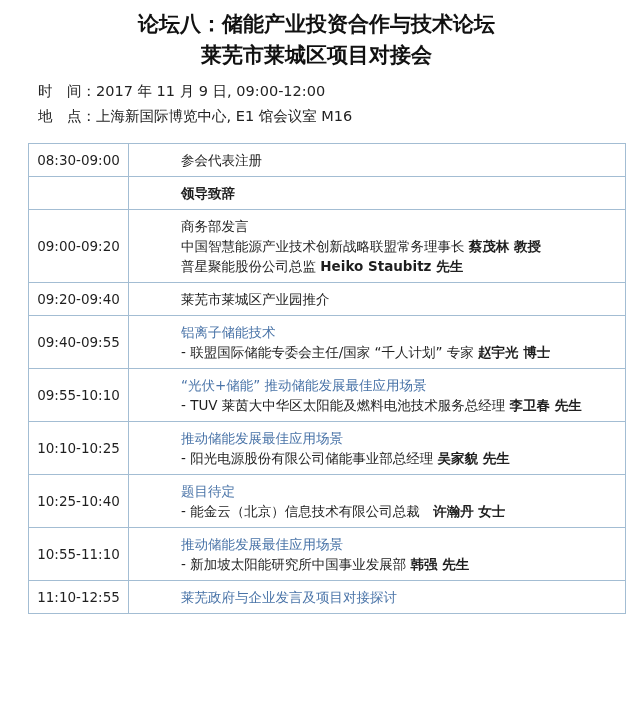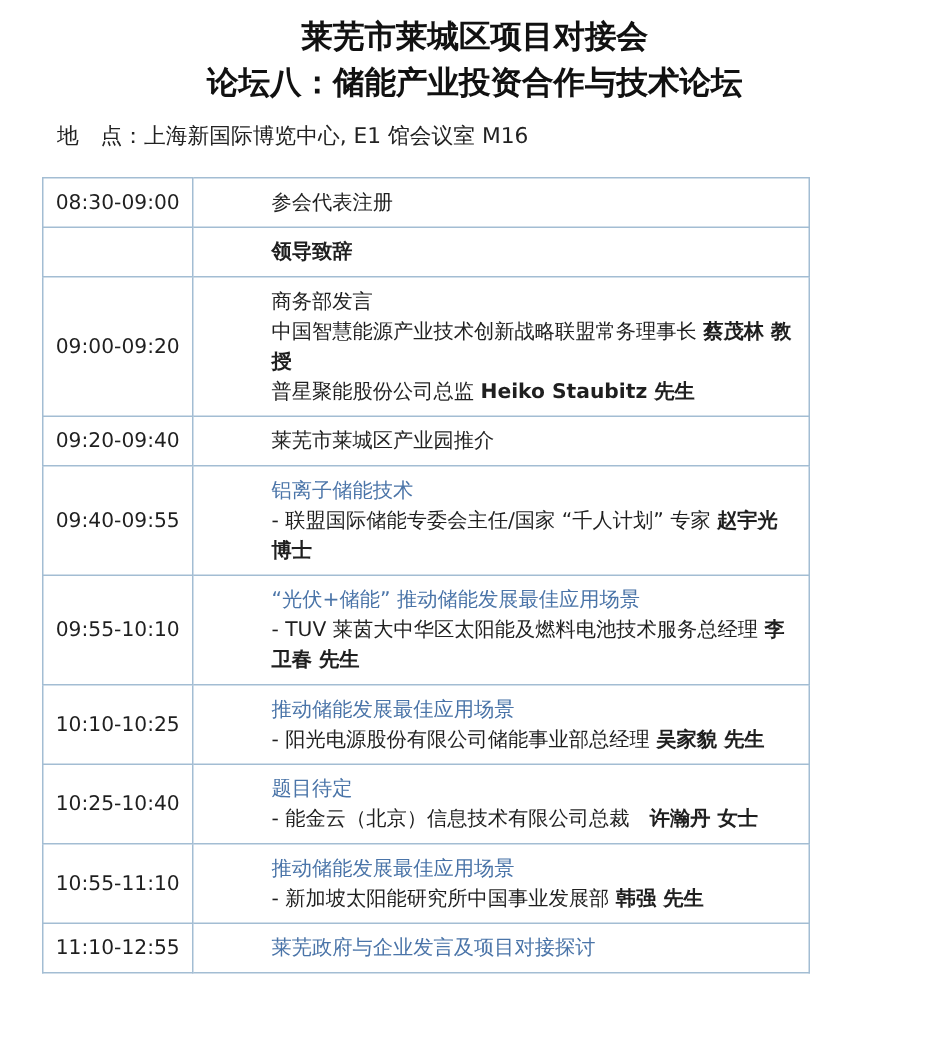--- a/index.html
+++ b/index.html
@@ -30,21 +30,21 @@
     margin: 8px 0 0 38px;
     font-size: 14.5px;
     line-height: 25px;
     color: #222222;
   }
   .info-line span { white-space: pre-wrap; }
   .bold { font-weight: bold; }
   table.schedule {
     border-collapse: collapse;
     table-layout: fixed;
-    width: 512px;
+    width: 598px;
     margin: 14px 0 0 28px;
     font-size: 13.5px;
   }
   table.schedule td {
     border: 1px solid var(--border, #a3bdd3);
     vertical-align: middle;
     box-sizing: border-box;
   }
   td.time-cell {
     width: 100px;
@@ -65,24 +65,25 @@
   }
   .line.blue {
     color: var(--blue, #4a74a8);
   }
 </style>
 </head>
 <body>
 
 <div class="page">
 
+  <div class="title">论坛八：储能产业投资合作与技术论坛</div>
   <div class="title">莱芜市莱城区项目对接会</div>
-  <div class="title">论坛八：储能产业投资合作与技术论坛</div>
 
   <div class="info">
+    <div class="info-line"><span>时　间：</span><span>2017 年 11 月 9 日, 09:00-12:00</span><span class="bold"></span></div>
     <div class="info-line"><span>地　点：</span><span>上海新国际博览中心, E1 馆会议室 M16</span><span class="bold"></span></div>
   </div>
 
   <table class="schedule">
     <tbody>
         <tr>
           <td class="time-cell">08:30-09:00</td>
           <td class="content-cell">
             <div class="line plain"><span>参会代表注册</span></div>
           </td>

